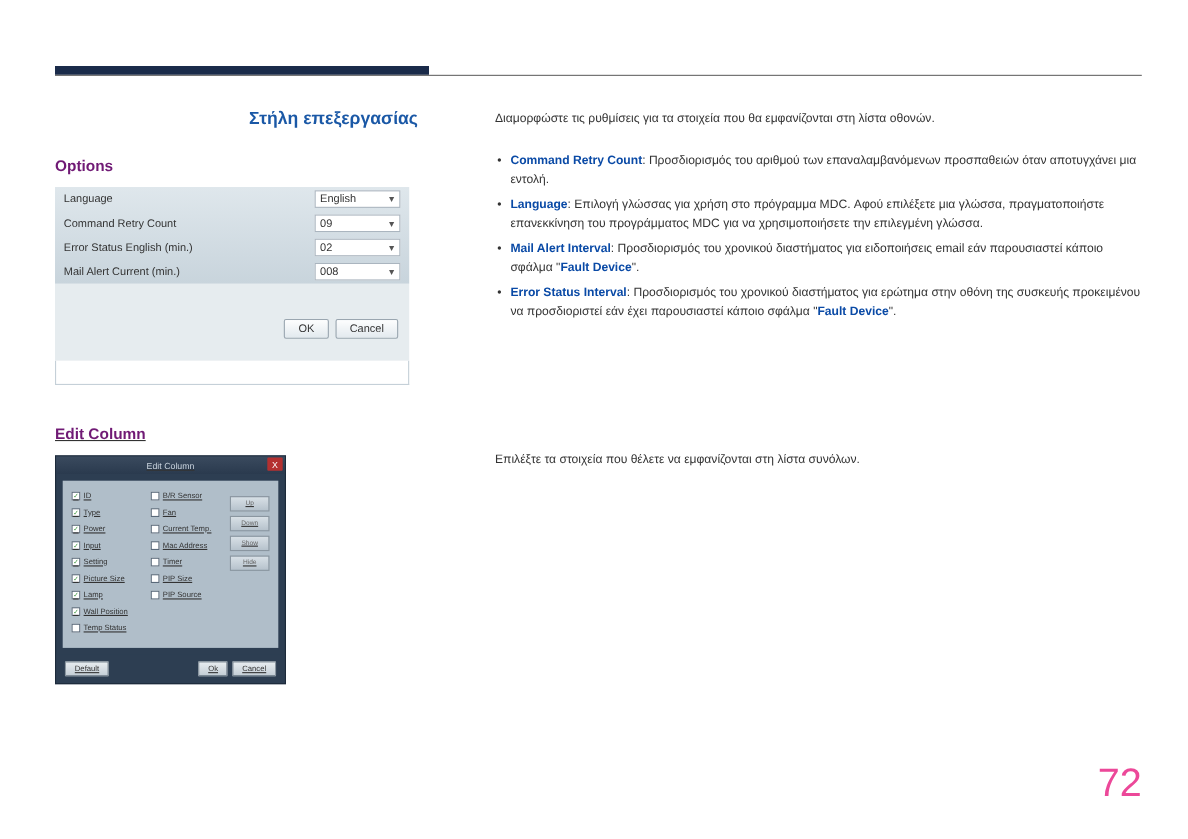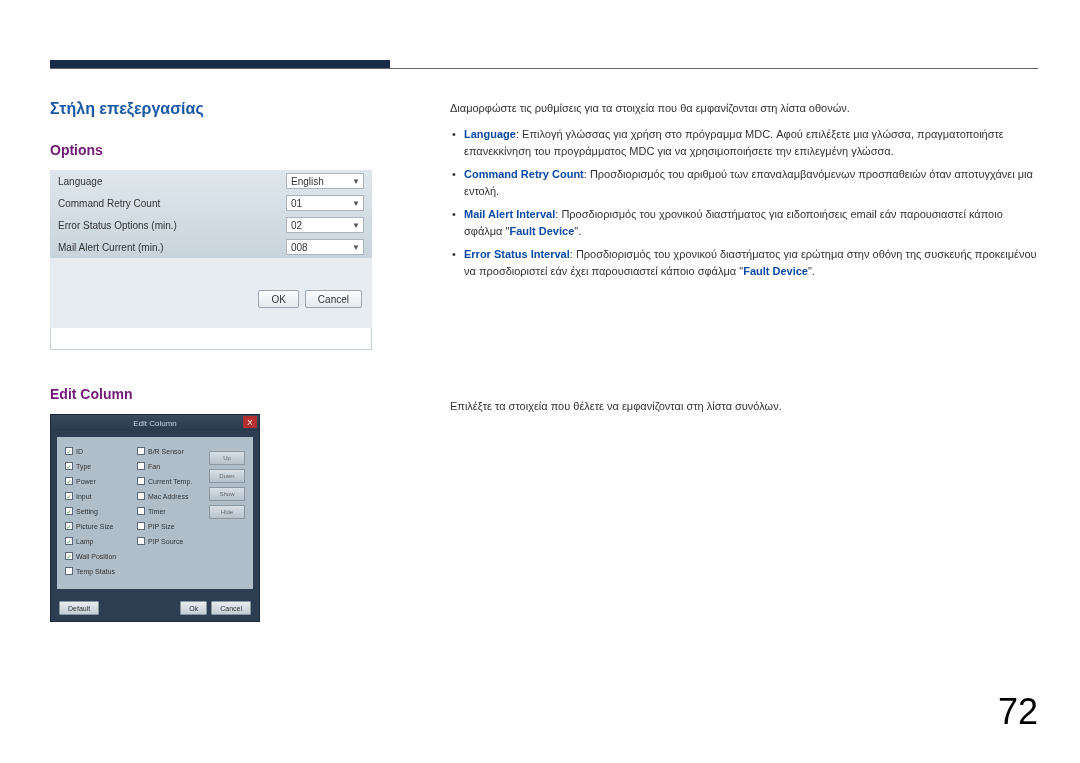--- a/index.html
+++ b/index.html
@@ -26,21 +26,21 @@
     width: 340px;
     height: 8px;
     background: #1a2b4a;
   }
   .page-number {
     position: absolute;
     bottom: 30px;
     right: 42px;
     font-size: 36px;
     font-weight: 300;
-    color: #000000;
+    color: #ec4899;
   }
   .left-col {
     position: absolute;
     top: 100px;
     left: 50px;
     width: 330px;
   }
   .right-col {
     position: absolute;
     top: 100px;
@@ -48,20 +48,21 @@
     right: 42px;
     font-size: 11px;
     line-height: 1.6;
     color: #333;
   }
   .section-title {
     font-size: 16px;
     font-weight: bold;
     color: #1a58a6;
     margin-bottom: 24px;
+    text-align: right;
   }
   .subsection-title {
     font-size: 14px;
     font-weight: bold;
     color: #701a75;
     margin-bottom: 12px;
   }
   .options-panel {
     width: 322px;
     margin-bottom: 36px;
@@ -116,21 +117,21 @@
     background: linear-gradient(#fdfefe, #e2e9ee);
     border: 1px solid #9aa6b0;
     border-radius: 2px;
     font-size: 10px;
     padding: 2px 12px;
     height: 18px;
     display: inline-flex;
     align-items: center;
     cursor: pointer;
   }
-  .edit-column-block { margin-top: 32px; }
+  .edit-column-block { margin-top: 32px; text-decoration: underline; }
 
   .edit-column-panel {
     width: 210px;
     border: 1px solid #1c2a3a;
     background: #2d3e52;
     color: #c8d2dc;
   }
   .ec-header {
     background: linear-gradient(#3a4a5e, #2a3a4e);
     height: 16px;
@@ -214,21 +215,21 @@
     border: 1px solid #8a96a0;
     font-size: 7px;
     color: #333;
     padding: 1px 8px;
     height: 14px;
     display: inline-flex;
     align-items: center;
     border-radius: 1px;
   }
 
-  .intro-line { margin-bottom: 8px; }
+  .intro-line { margin-bottom: 20px; }
   .bullet-list { list-style: none; }
   .bullet-list li {
     position: relative;
     padding-left: 14px;
     margin-bottom: 6px;
     line-height: 1.55;
   }
   .bullet-list li::before {
     content: "•";
     position: absolute;
@@ -255,26 +256,26 @@
       <div class="option-row">
         <span>Language</span>
         <span class="dropdown">
             <span>English</span>
             <span class="arrow">▼</span>
           </span>
       </div>
       <div class="option-row">
         <span>Command Retry Count</span>
         <span class="dropdown">
-            <span>01</span>
+            <span>09</span>
             <span class="arrow">▼</span>
           </span>
       </div>
       <div class="option-row">
-        <span>Error Status Options (min.)</span>
+        <span>Error Status English (min.)</span>
         <span class="dropdown">
             <span>02</span>
             <span class="arrow">▼</span>
           </span>
       </div>
       <div class="option-row">
         <span>Mail Alert Current (min.)</span>
         <span class="dropdown">
             <span>008</span>
             <span class="arrow">▼</span>
@@ -379,22 +380,22 @@
           <span class="ec-fbtn">Cancel</span>
         </span>
       </div>
     </div>
   </div>
 </div>
 
 <div class="right-col">
   <div class="intro-line">Διαμορφώστε τις ρυθμίσεις για τα στοιχεία που θα εμφανίζονται στη λίστα οθονών.</div>
   <ul class="bullet-list" id="bullet-list">
+      <li><span class="term">Command Retry Count</span>: Προσδιορισμός του αριθμού των επαναλαμβανόμενων προσπαθειών όταν αποτυγχάνει μια εντολή.</li>
       <li><span class="term">Language</span>: Επιλογή γλώσσας για χρήση στο πρόγραμμα MDC. Αφού επιλέξετε μια γλώσσα, πραγματοποιήστε επανεκκίνηση του προγράμματος MDC για να χρησιμοποιήσετε την επιλεγμένη γλώσσα.</li>
-      <li><span class="term">Command Retry Count</span>: Προσδιορισμός του αριθμού των επαναλαμβανόμενων προσπαθειών όταν αποτυγχάνει μια εντολή.</li>
       <li><span class="term">Mail Alert Interval</span>: Προσδιορισμός του χρονικού διαστήματος για ειδοποιήσεις email εάν παρουσιαστεί κάποιο σφάλμα "<span class="quoted">Fault Device</span>".</li>
       <li><span class="term">Error Status Interval</span>: Προσδιορισμός του χρονικού διαστήματος για ερώτημα στην οθόνη της συσκευής προκειμένου να προσδιοριστεί εάν έχει παρουσιαστεί κάποιο σφάλμα "<span class="quoted">Fault Device</span>".</li>
     </ul>
 
   <div style="margin-top:118px;">Επιλέξτε τα στοιχεία που θέλετε να εμφανίζονται στη λίστα συνόλων.</div>
 </div>
 
 <div class="page-number">72</div>
 
 </body></html>

